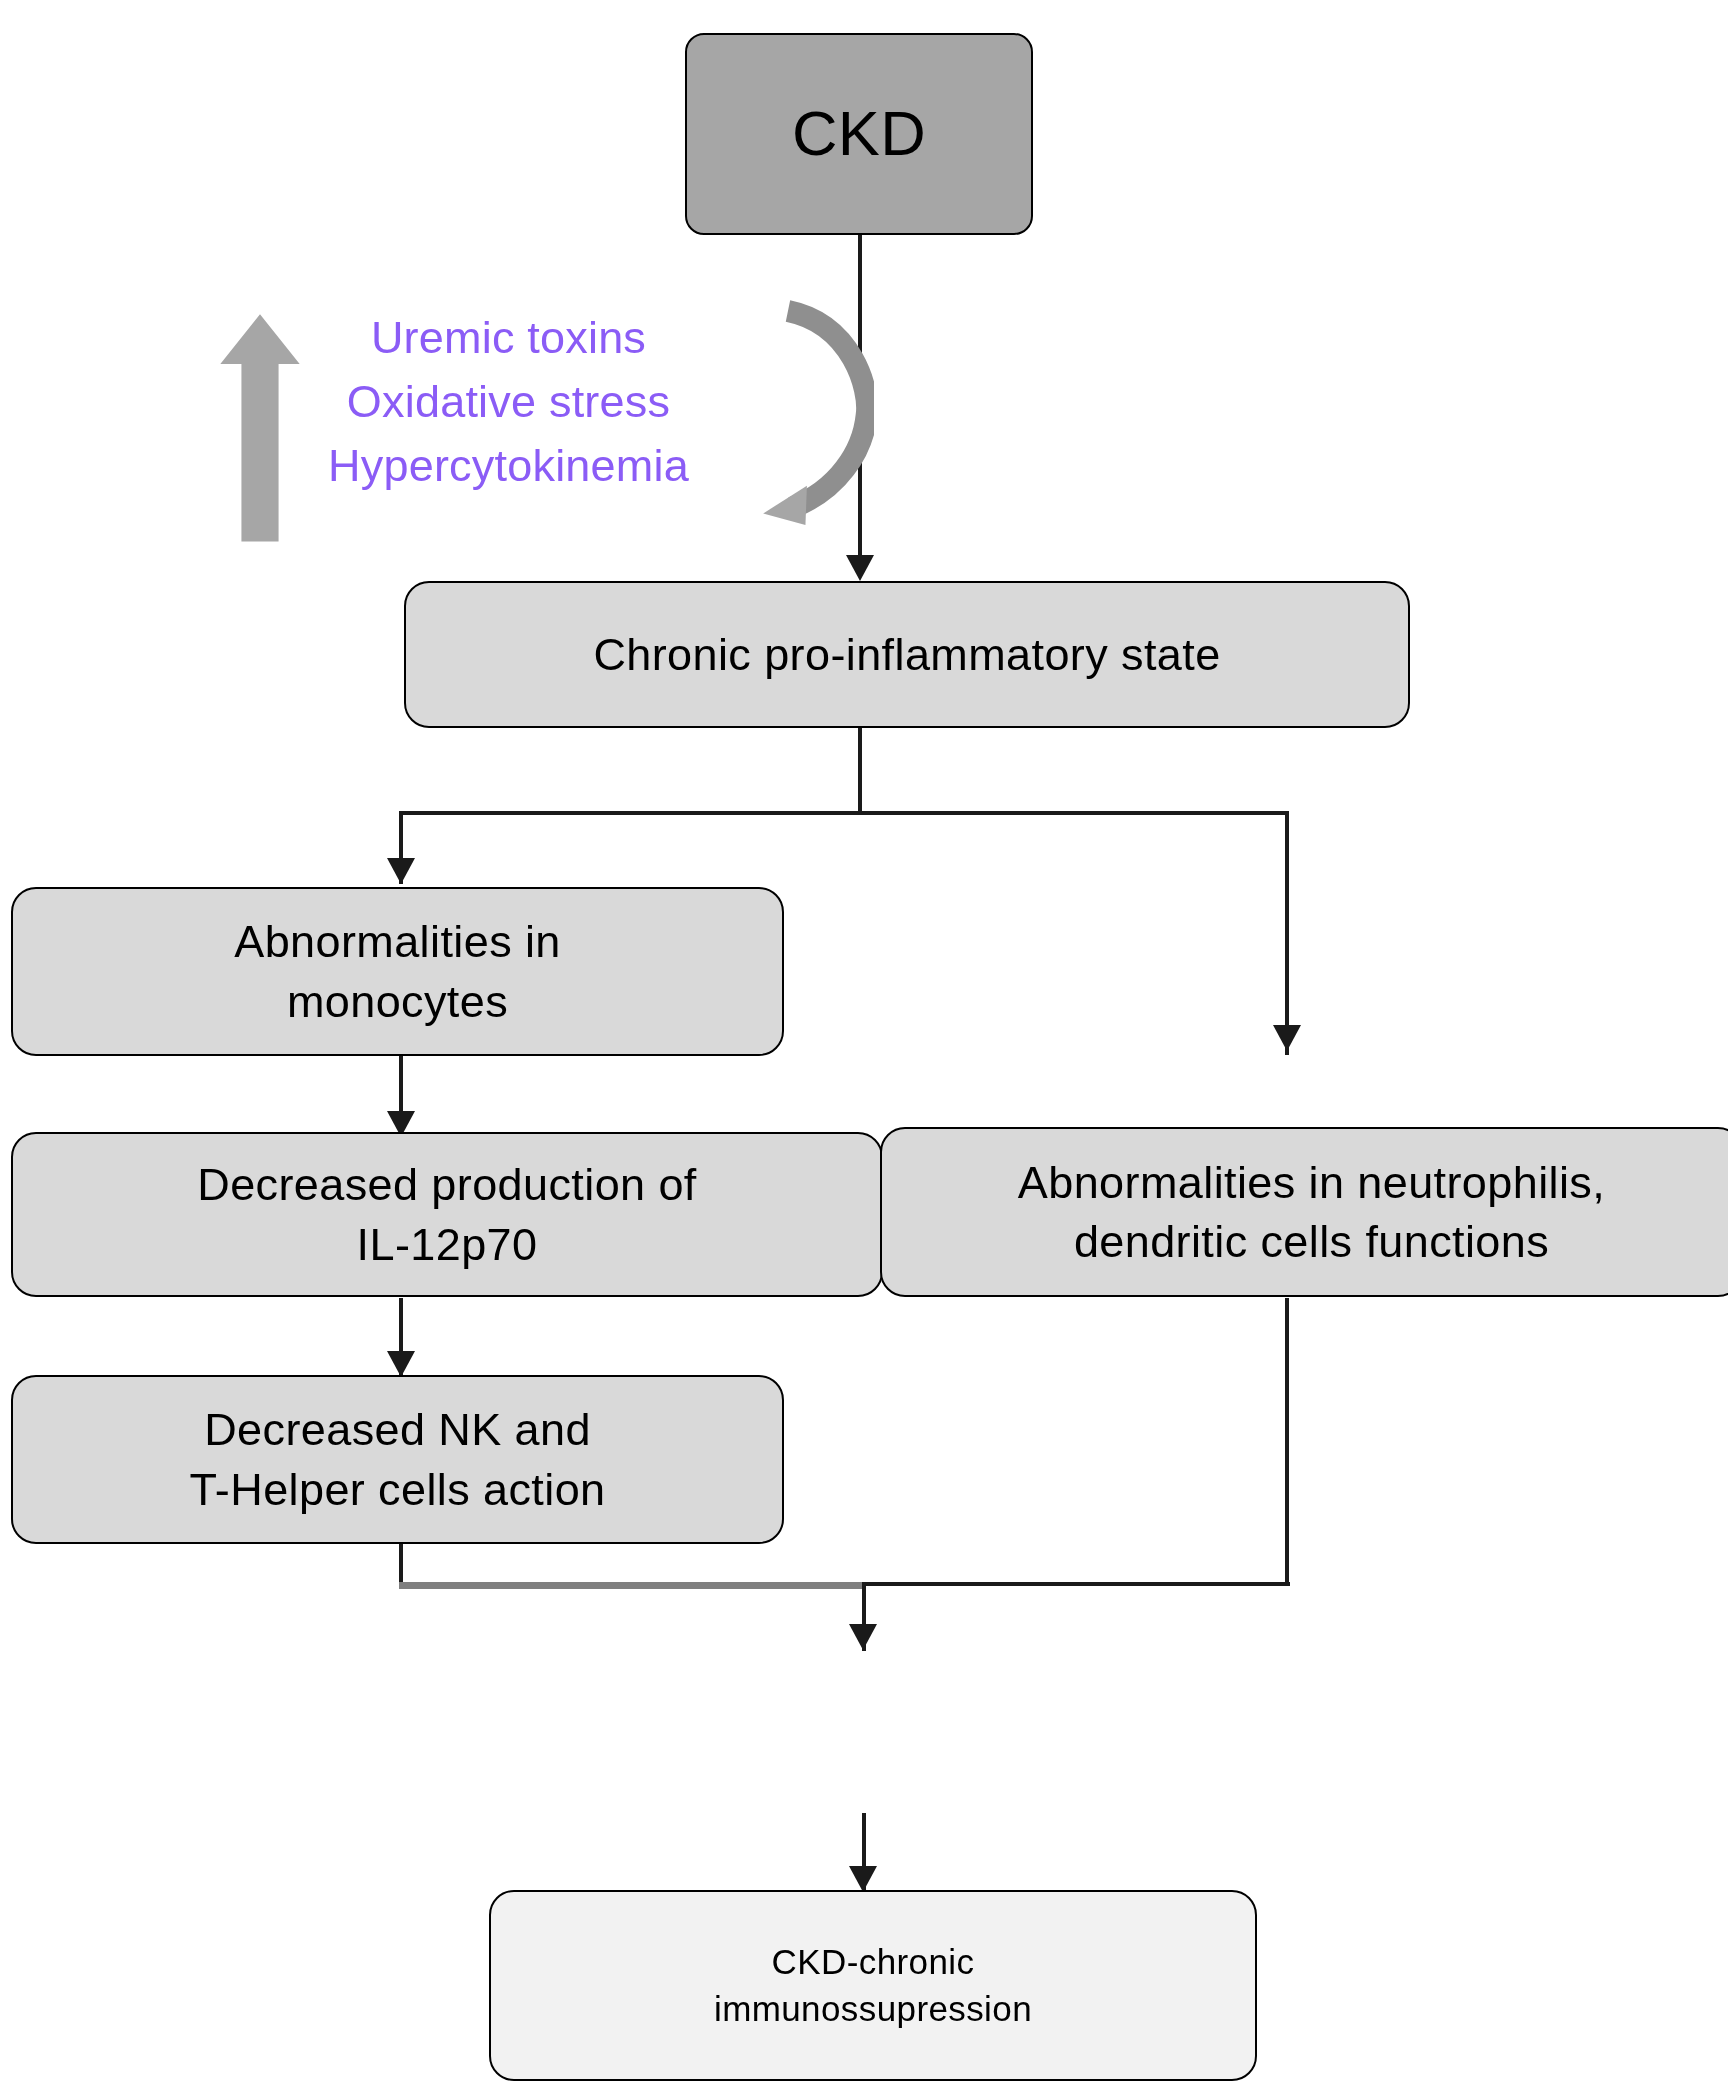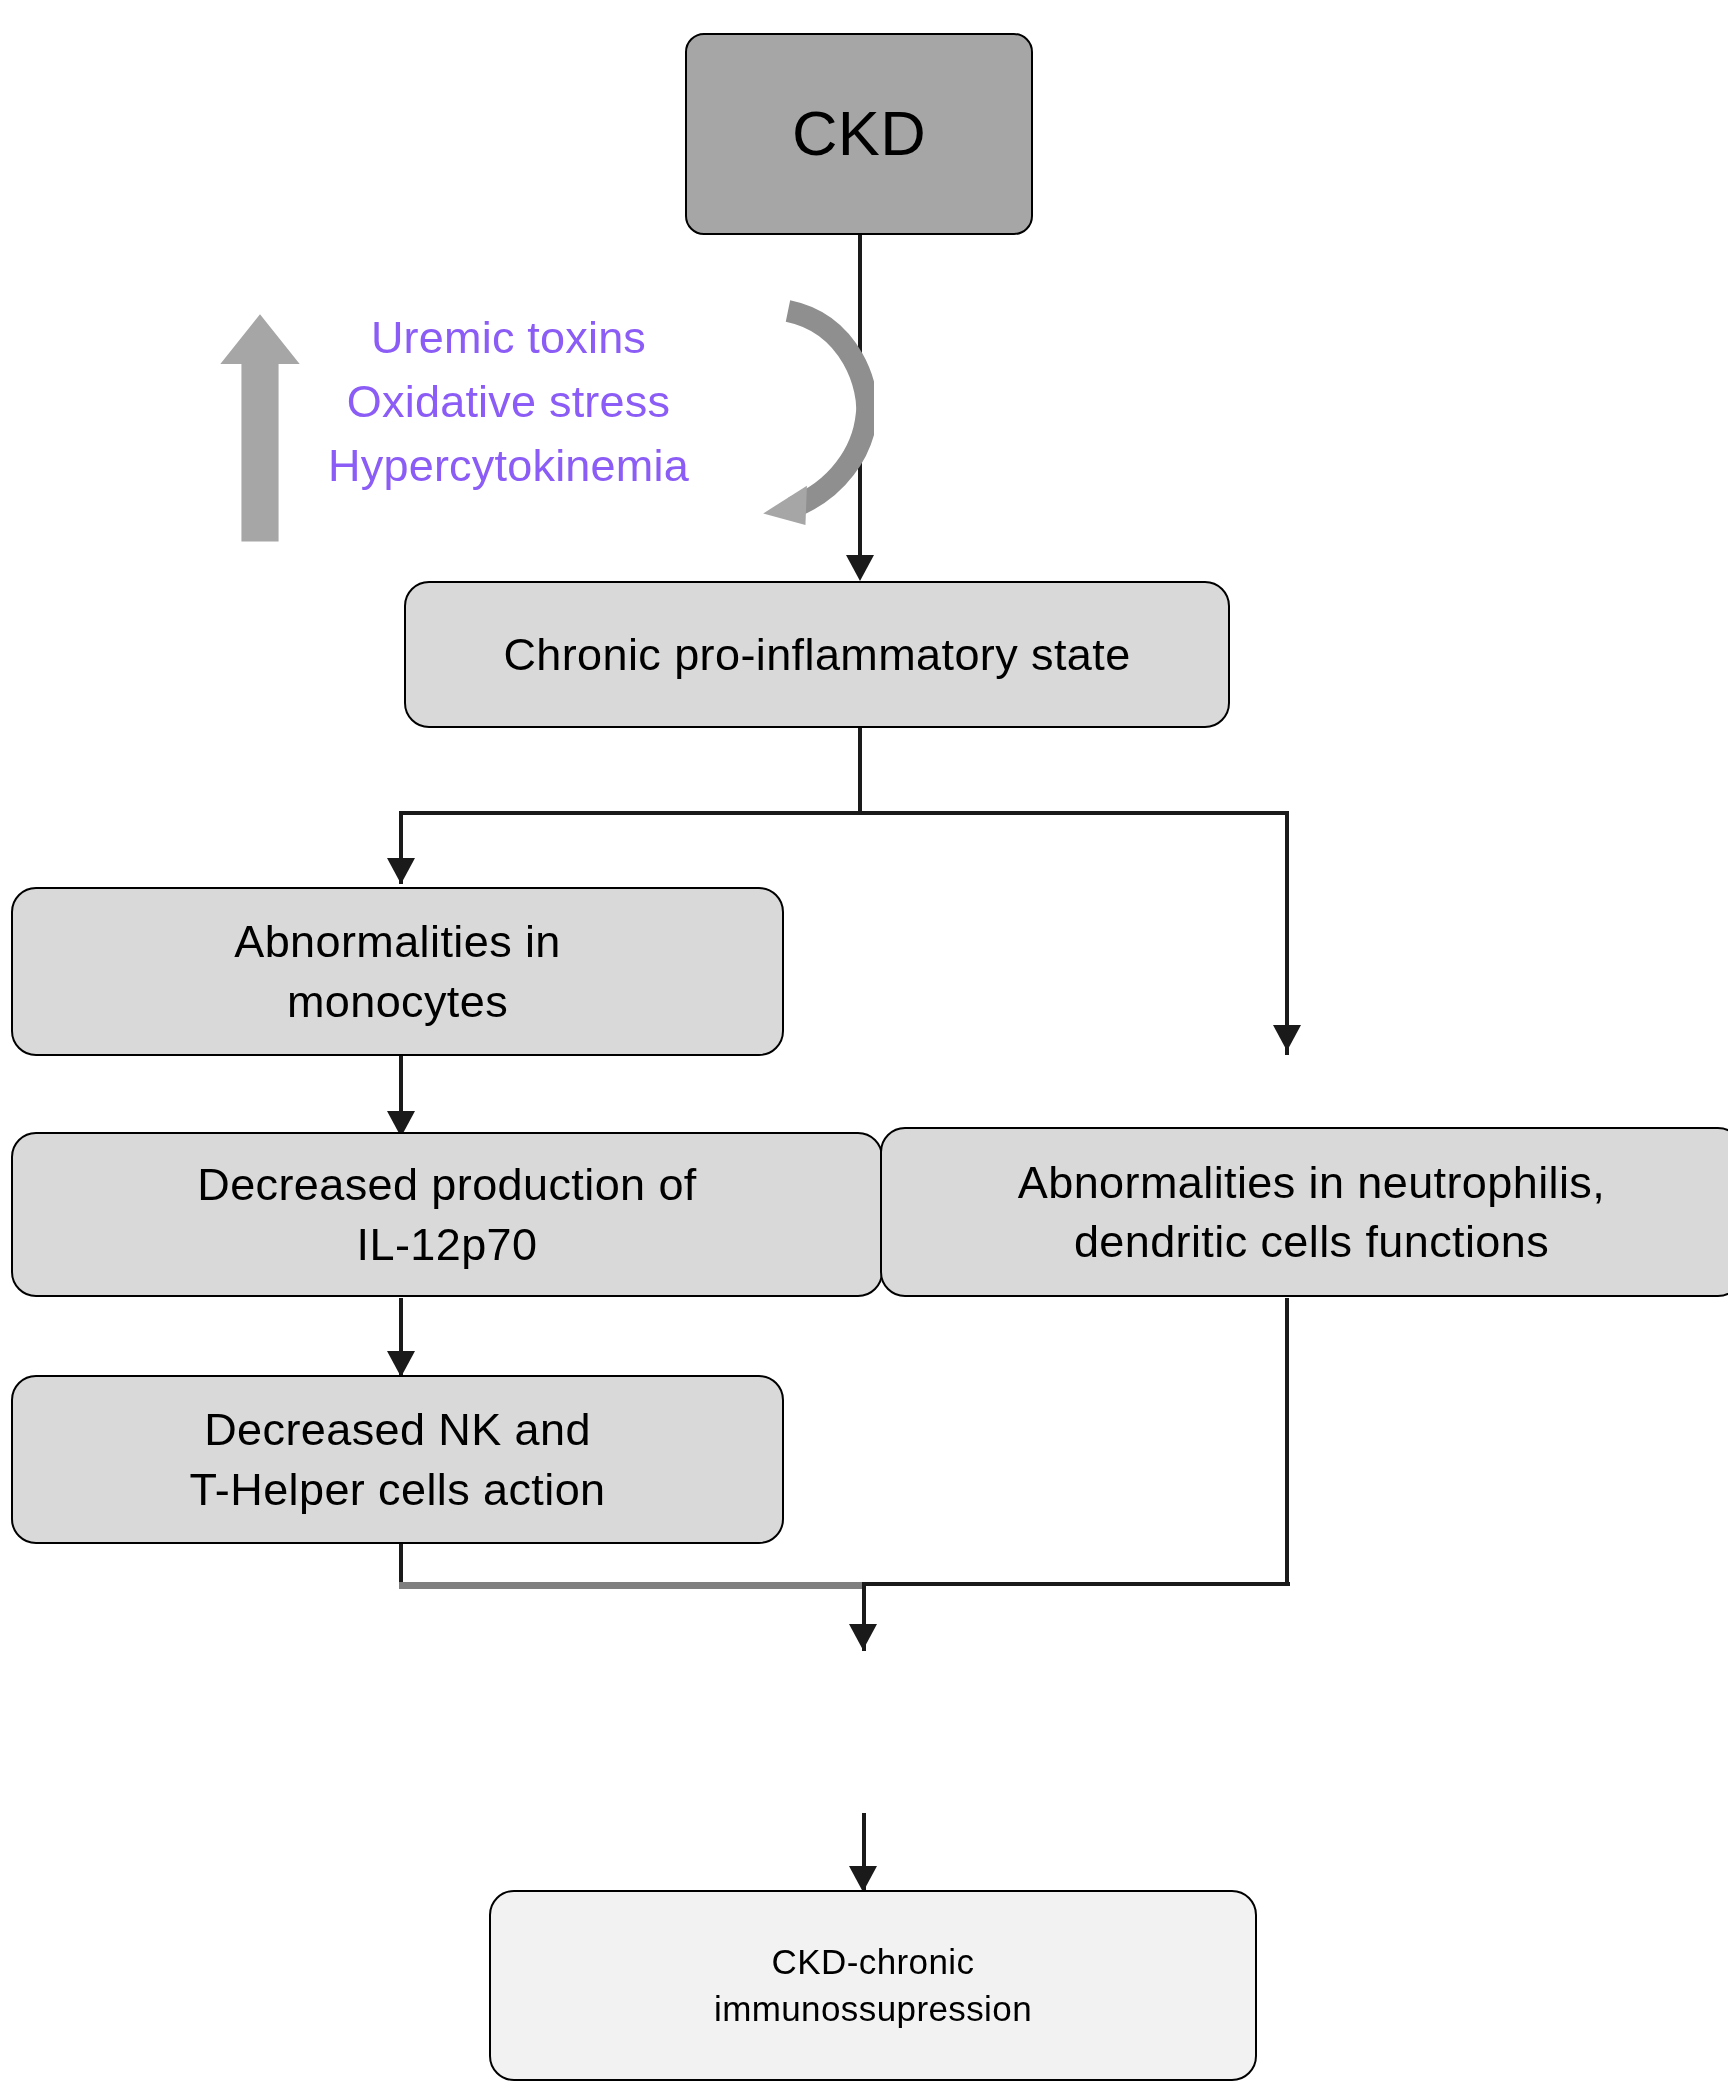--- a/index.html
+++ b/index.html
@@ -104,21 +104,21 @@
 Oxidative stress
 Hypercytokinemia</div>
 
   <div class="curve-arrow" style="left:750px; top:295px; width:124px; height:233px;">
     <svg width="124" height="233" viewBox="0 0 170 320" xmlns="http://www.w3.org/2000/svg">
       <path d="M 52 22 C 140 40 165 130 160 165 C 155 215 120 268 58 292" fill="none" stroke="#8f8f8f" stroke-width="30" stroke-linecap="butt"></path>
       <polygon points="18 300, 78 262, 76 316" fill="#a6a6a6"></polygon>
     </svg>
   </div>
 
-  <div class="node node-std" style="left:404px; top:581px; width:826px; height:147px;">
+  <div class="node node-std" style="left:404px; top:581px; width:1006px; height:147px;">
     <span class="node-label">Chronic pro-inflammatory  state</span>
   </div>
 
   <div class="conn" style="left:858px; top:728px; width:3.6px; height:86px;"></div>
   <div class="conn" style="left:399px; top:811px; width:890px; height:3.6px;"></div>
   <div class="conn" style="left:399px; top:811px; width:3.6px; height:73px;"></div>
   <div class="arrowhead" style="left:387px; top:858px;"></div>
   <div class="conn" style="left:1285px; top:811px; width:3.6px; height:244px;"></div>
   <div class="arrowhead" style="left:1273px; top:1025px;"></div>
 

